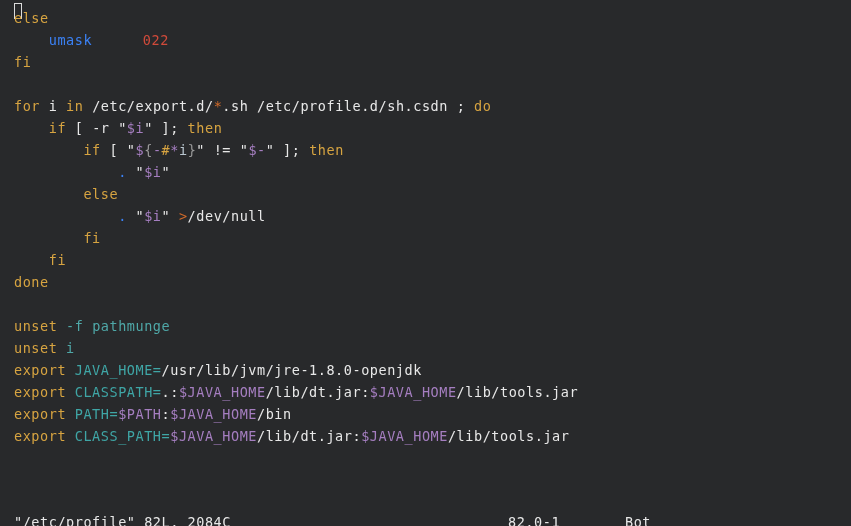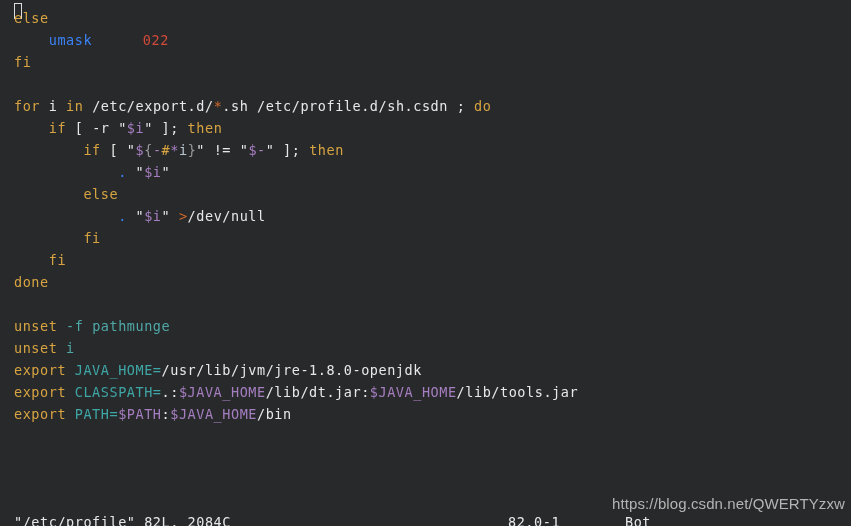--- a/index.html
+++ b/index.html
@@ -133,27 +133,27 @@
       <div class="line">            <span class="t-kw2">.</span><span class="t-txt"> "</span><span class="t-var">$i</span><span class="t-txt">" </span><span class="t-op">&gt;</span><span class="t-txt">/dev/null</span></div>
       <div class="line">        <span class="t-kw">fi</span></div>
       <div class="line">    <span class="t-kw">fi</span></div>
       <div class="line"><span class="t-kw">done</span></div>
       <div class="line">&nbsp;</div>
       <div class="line"><span class="t-kw">unset</span><span class="t-txt"> </span><span class="t-flag">-f</span><span class="t-txt"> </span><span class="t-flag">pathmunge</span></div>
       <div class="line"><span class="t-kw">unset</span><span class="t-txt"> </span><span class="t-flag">i</span></div>
       <div class="line"><span class="t-kw">export</span><span class="t-txt"> </span><span class="t-ident">JAVA_HOME=</span><span class="t-txt">/usr/lib/jvm/jre-1.8.0-openjdk</span></div>
       <div class="line"><span class="t-kw">export</span><span class="t-txt"> </span><span class="t-ident">CLASSPATH=</span><span class="t-txt">.:</span><span class="t-var">$JAVA_HOME</span><span class="t-txt">/lib/dt.jar:</span><span class="t-var">$JAVA_HOME</span><span class="t-txt">/lib/tools.jar</span></div>
       <div class="line"><span class="t-kw">export</span><span class="t-txt"> </span><span class="t-ident">PATH=</span><span class="t-var">$PATH</span><span class="t-txt">:</span><span class="t-var">$JAVA_HOME</span><span class="t-txt">/bin</span></div>
+      <div class="line"><span class="t-kw">export</span><span class="t-txt"> </span><span class="t-ident">CLASS_PATH=</span><span class="t-var">$JAVA_HOME</span><span class="t-txt">/lib/dt.jar:</span><span class="t-var">$JAVA_HOME</span><span class="t-txt">/lib/tools.jar</span></div>
     </div>
 
   <div id="cursor-line">
     <span class="cursor-block"></span>
   </div>
 
-  <div id="watermark">https://blog.csdn.net/QWERTYzxw</div>
 
   <div id="statusline">
     <span id="status-file">"/etc/profile" 82L, 2084C</span>
     <span id="status-pos">82,0-1</span>
     <span id="status-scroll">Bot</span>
   </div>
 
 </div>
 
 </body></html>

